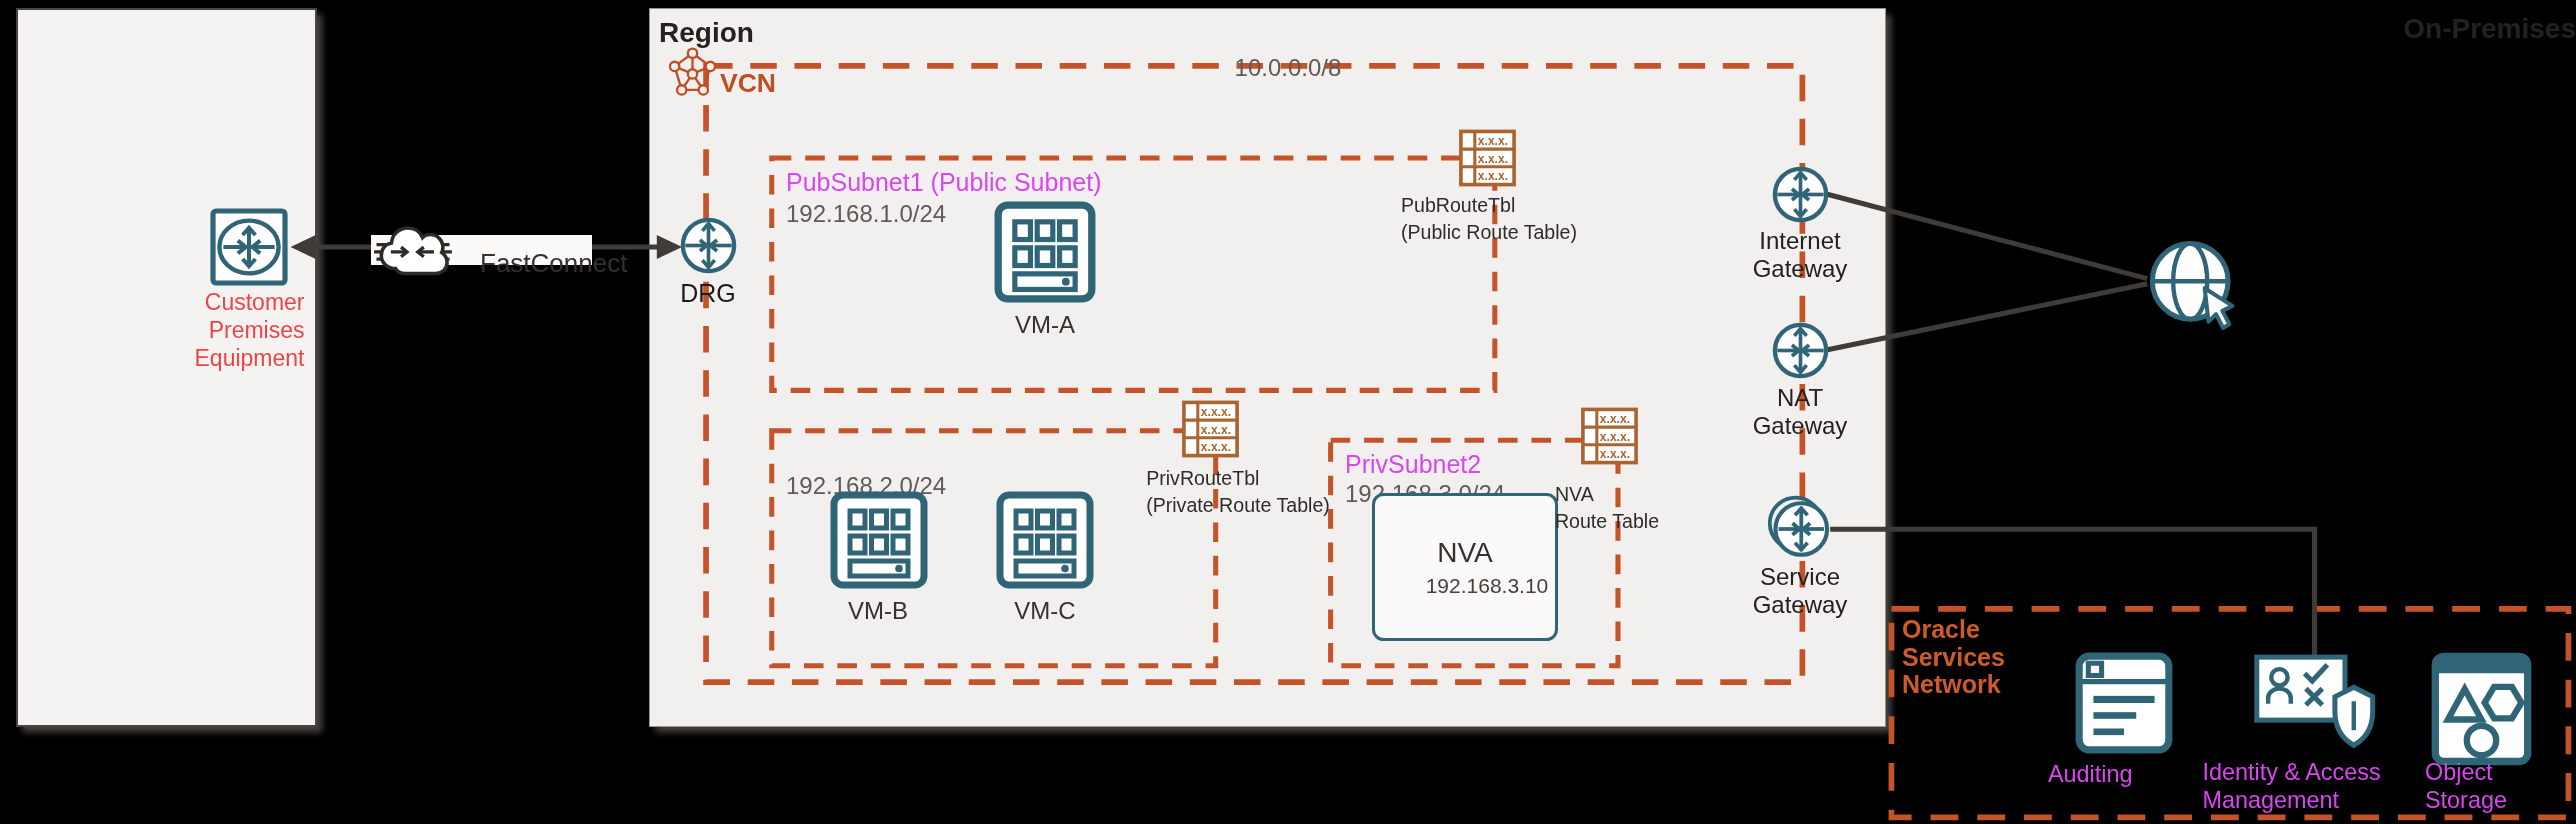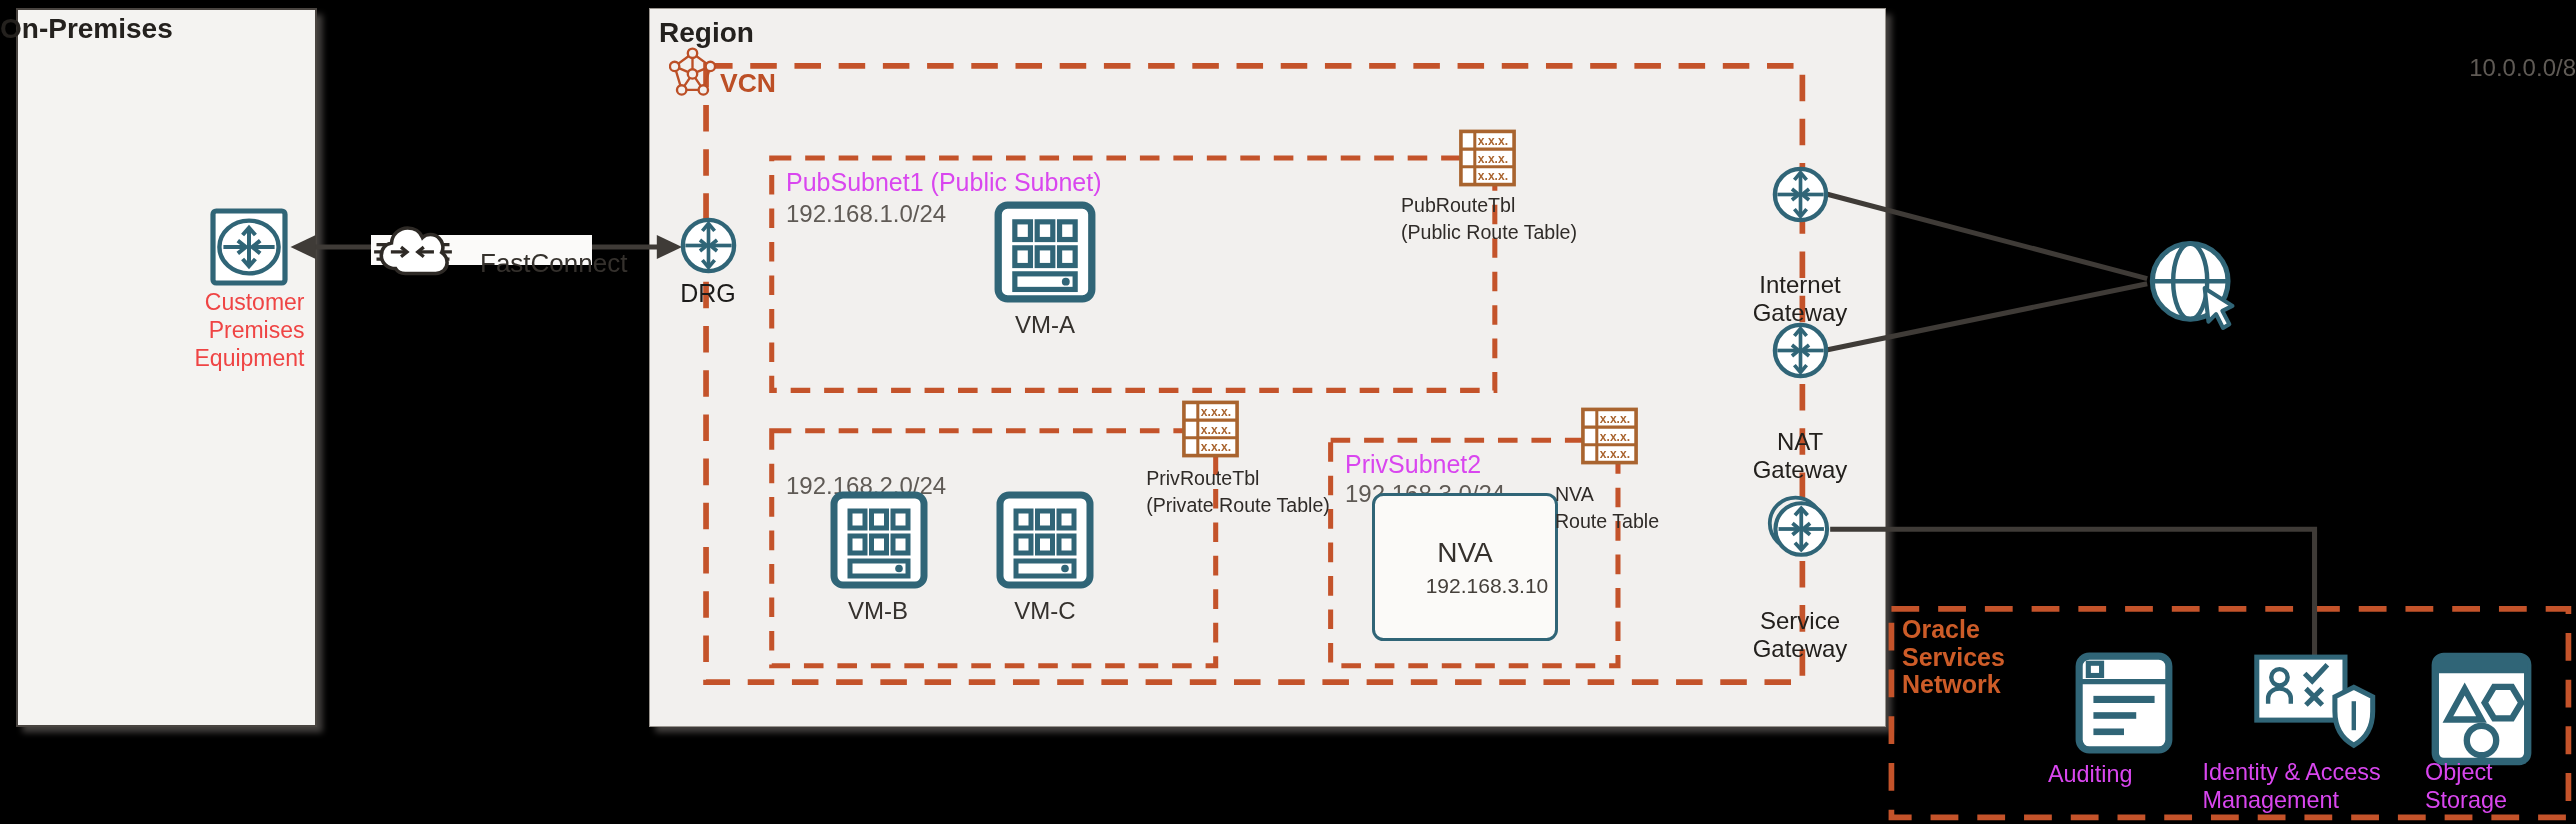--- a/index.html
+++ b/index.html
@@ -5,34 +5,34 @@
   html,body{margin:0;padding:0;background:#000;}
   #canvas{position:relative;width:2576px;height:825px;background:#000;overflow:hidden;
           font-family:"Liberation Sans","DejaVu Sans",sans-serif;color:#2b2724;}
   .abs{position:absolute;}
   .panel{position:absolute;box-sizing:border-box;}
   .onprem{left:16.4px;top:8.2px;width:301px;height:719px;background:#f4f3f1;
           border:2.5px solid #494440;box-shadow:6.3px 6.3px 6.3px rgba(150,145,140,.45);}
   .region{left:649px;top:8.2px;width:1237px;height:719px;background:#f2f0ee;
           border:1.9px solid #9a958f;box-shadow:6.3px 6.3px 6.3px rgba(150,145,140,.45);}
   .panel-title{position:absolute;font-weight:bold;font-size:28px;color:#24211e;}
-  .onprem-title{left:0;top:12.6px;width:100%;text-align:left;}
+  .onprem-title{left:0;top:12.6px;width:100%;text-align:right;}
   .region-title{left:10px;top:8.8px;}
   .cidr{position:absolute;font-size:24px;color:#5f5a55;}
-  .onprem-cidr{left:0;top:54px;width:100%;text-align:right;}
+  .onprem-cidr{left:0;top:54px;width:100%;text-align:center;}
   .subnet-name{position:absolute;font-size:25px;font-weight:normal;color:#d946ef;white-space:nowrap;}
   .vcn-label{position:absolute;left:720px;top:68px;font-size:26.5px;font-weight:bold;color:#bc4f26;}
   .iconlabel{position:absolute;transform:translateX(-50%);text-align:center;
              font-size:24px;color:#35312d;line-height:1.2;white-space:nowrap;}
   .gwlabel{position:absolute;transform:translateX(-50%);text-align:center;
            font-size:24px;color:#23201d;line-height:1.18;width:126px;}
   .rtlabel{position:absolute;transform:translateX(-50%);
            font-size:19.6px;color:#2f2b28;line-height:1.4;white-space:nowrap;}
   .rtlabel span{display:block;}
-  .gwlabel span,.cpelabel span{display:block;margin-top:44px;}
+  .gwlabel span,.cpelabel span{display:block;}
   .cpelabel{position:absolute;left:232px;top:288px;transform:translateX(-50%);width:145px;
             text-align:right;font-size:23px;color:#ef4444;line-height:1.22;}
   .fc-strip{position:absolute;left:371px;top:235px;width:221px;height:30px;background:#fbfaf9;}
   .fc-label{position:absolute;left:452px;top:248px;height:30px;line-height:30px;
             font-size:26px;color:#35312d;margin-left:28px;}
   .nva-box{position:absolute;left:1372px;top:493px;width:186px;height:148px;box-sizing:border-box;
            background:#fbfaf8;border:3.8px solid #306577;border-radius:11.4px;
            display:flex;flex-direction:column;align-items:center;justify-content:center;}
   .nva-name{font-size:28px;color:#35312d;}
   .nva-ip{font-size:21px;color:#45403b;margin-top:5px;margin-left:44px;}

